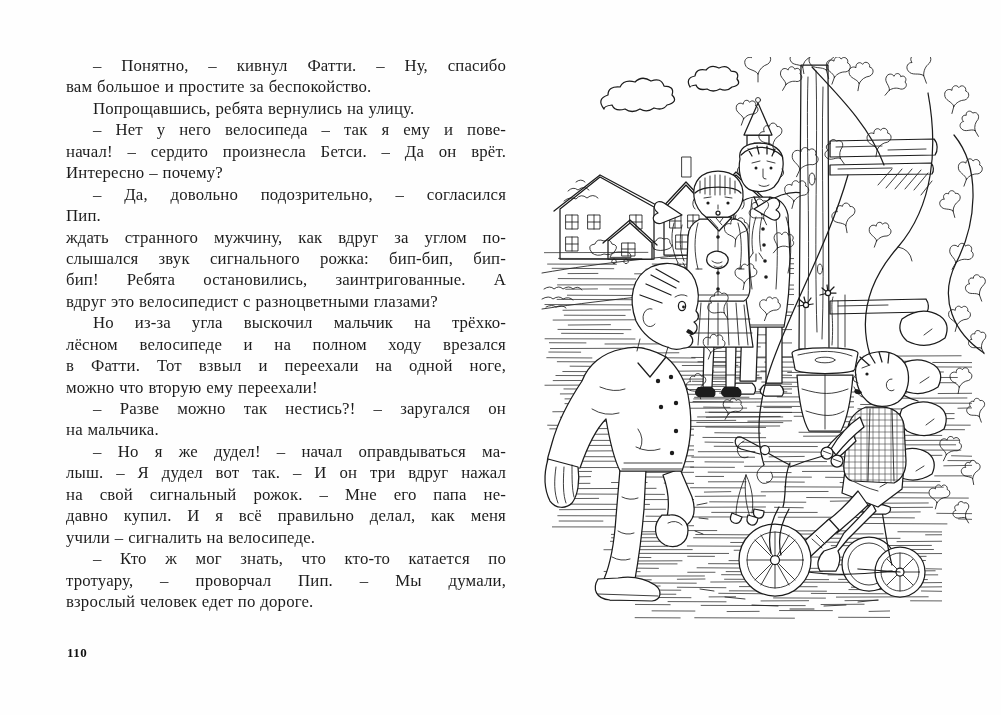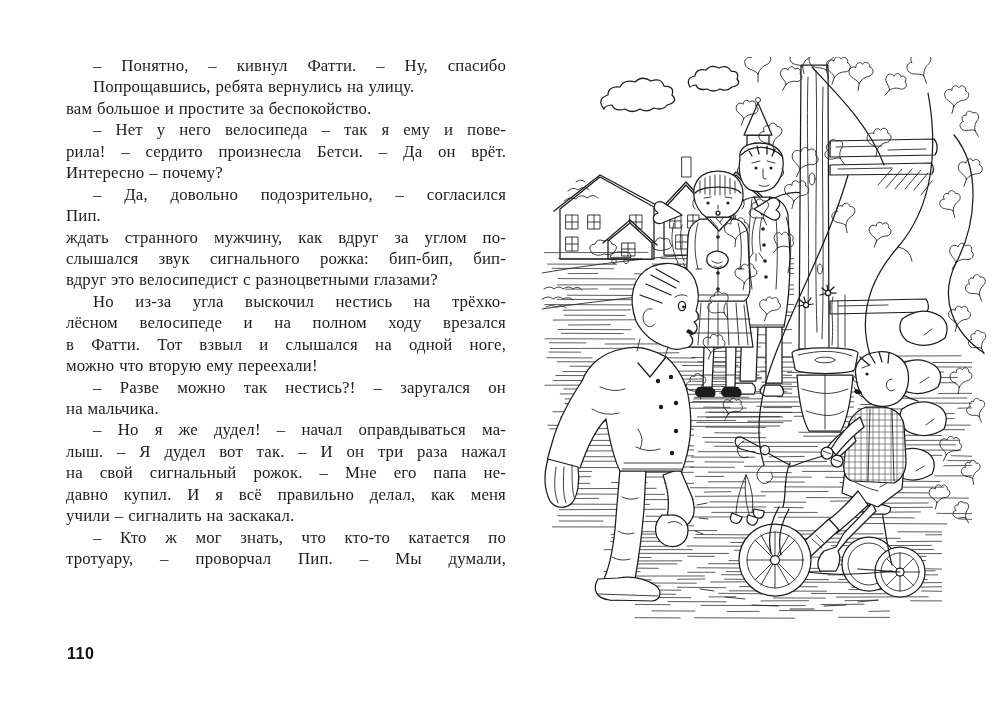--- a/index.html
+++ b/index.html
@@ -9,61 +9,63 @@
   }
   .text-col{
     position:absolute;left:66px;top:55px;width:440px;
     font-size:16.8px;line-height:21.45px;letter-spacing:0.15px;word-spacing:0.5px;
   }
   .line{display:block;text-align:justify;text-align-last:left;white-space:normal;height:21.45px;overflow:visible;}
   .line.j{text-align-last:justify;}
   .line.ind{padding-left:27px;}
   .pagenum{
     position:absolute;left:67px;top:645px;
-    font-family:Liberation Sans, sans-serif;
-    font-weight:bold;font-size:16px;letter-spacing:0.5px;color:#111;
+    font-family:Liberation Serif, serif;
+    font-weight:bold;font-size:13px;letter-spacing:0.5px;color:#111;
   }
   .illus{position:absolute;left:540px;top:57px;width:452px;height:578px;}
   svg{display:block}
   svg *{vector-effect:non-scaling-stroke;}
   .ln{stroke:#1c1c1c;fill:none;stroke-width:1.25;stroke-linecap:round;stroke-linejoin:round;}
   .fine{stroke:#1c1c1c;fill:none;stroke-width:0.85;stroke-linecap:round;}
   .wh{fill:#ffffff;stroke:#1c1c1c;stroke-width:1.25;stroke-linejoin:round;}
   .dk{fill:#1c1c1c;stroke:none;}
 </style>
 </head>
 <body>
 
 <div class="page">
 
   <div class="text-col" id="text-col">
       <div class="line j ind">– Понятно, – кивнул Фатти. – Ну, спасибо</div>
+      <div class="line">вам большое и простите за беспокойство.</div>
       <div class="line ind">Попрощавшись, ребята вернулись на улицу.</div>
-      <div class="line">вам большое и простите за беспокойство.</div>
       <div class="line j ind">– Нет у него велосипеда – так я ему и пове-</div>
-      <div class="line j">рила! – сердито произнесла Бетси. – Да он врёт.</div>
+      <div class="line j">начал! – сердито произнесла Бетси. – Да он врёт.</div>
       <div class="line">Интересно – почему?</div>
       <div class="line j ind">– Да, довольно подозрительно, – согласился</div>
       <div class="line">Пип.</div>
       <div class="line j">ждать странного мужчину, как вдруг за углом по-</div>
       <div class="line j">слышался звук сигнального рожка: бип-бип, бип-</div>
+      <div class="line j">бип! Ребята остановились, заинтригованные. А</div>
       <div class="line">вдруг это велосипедист с разноцветными глазами?</div>
-      <div class="line j ind">Но из-за угла выскочил нестись на трёхко-</div>
+      <div class="line j ind">Но из-за угла выскочил мальчик на трёхко-</div>
       <div class="line j">лёсном велосипеде и на полном ходу врезался</div>
-      <div class="line j">в Фатти. Тот взвыл и слышался на одной ноге,</div>
+      <div class="line j">в Фатти. Тот взвыл и переехали на одной ноге,</div>
       <div class="line">можно что вторую ему переехали!</div>
       <div class="line j ind">– Разве можно так нестись?! – заругался он</div>
       <div class="line">на мальчика.</div>
       <div class="line j ind">– Но я же дудел! – начал оправдываться ма-</div>
-      <div class="line j">лыш. – Я дудел вот так. – И он три раза нажал</div>
+      <div class="line j">лыш. – Я дудел вот так. – И он три вдруг нажал</div>
       <div class="line j">на свой сигнальный рожок. – Мне его папа не-</div>
       <div class="line j">давно купил. И я всё правильно делал, как меня</div>
-      <div class="line">учили – сигналить на заскакал.</div>
+      <div class="line">учили – сигналить на велосипеде.</div>
       <div class="line j ind">– Кто ж мог знать, что кто-то катается по</div>
       <div class="line j">тротуару, – проворчал Пип. – Мы думали,</div>
+      <div class="line">взрослый человек едет по дороге.</div>
     </div>
 
   <div class="pagenum">110</div>
 
   <div class="illus">
   <svg id="art" viewBox="0 0 452 578" width="452" height="578" aria-label="Line drawing: a small boy on a tricycle has ridden into Fatty, who hops on one foot; a girl with pigtail bows and a taller boy watch beside a vine-covered wooden post, with village houses, a church spire and clouds behind.">
     <defs>
       <path id="leaf" d="M0,3 C-2,0 -7,1 -8,-3 C-9,-6 -6,-8 -4,-7 C-5,-10 -2,-12 0,-10 C1,-13 5,-12 5,-9 C8,-9 9,-5 6,-3 C3,-2 1,0 0,3 Z M0,3 L0,8" class="fine"></path>
       <pattern id="chk" width="6" height="6" patternUnits="userSpaceOnUse">
         <path d="M0,3 H6 M3,0 V6" stroke="#1c1c1c" stroke-width="0.6" fill="none"></path>

